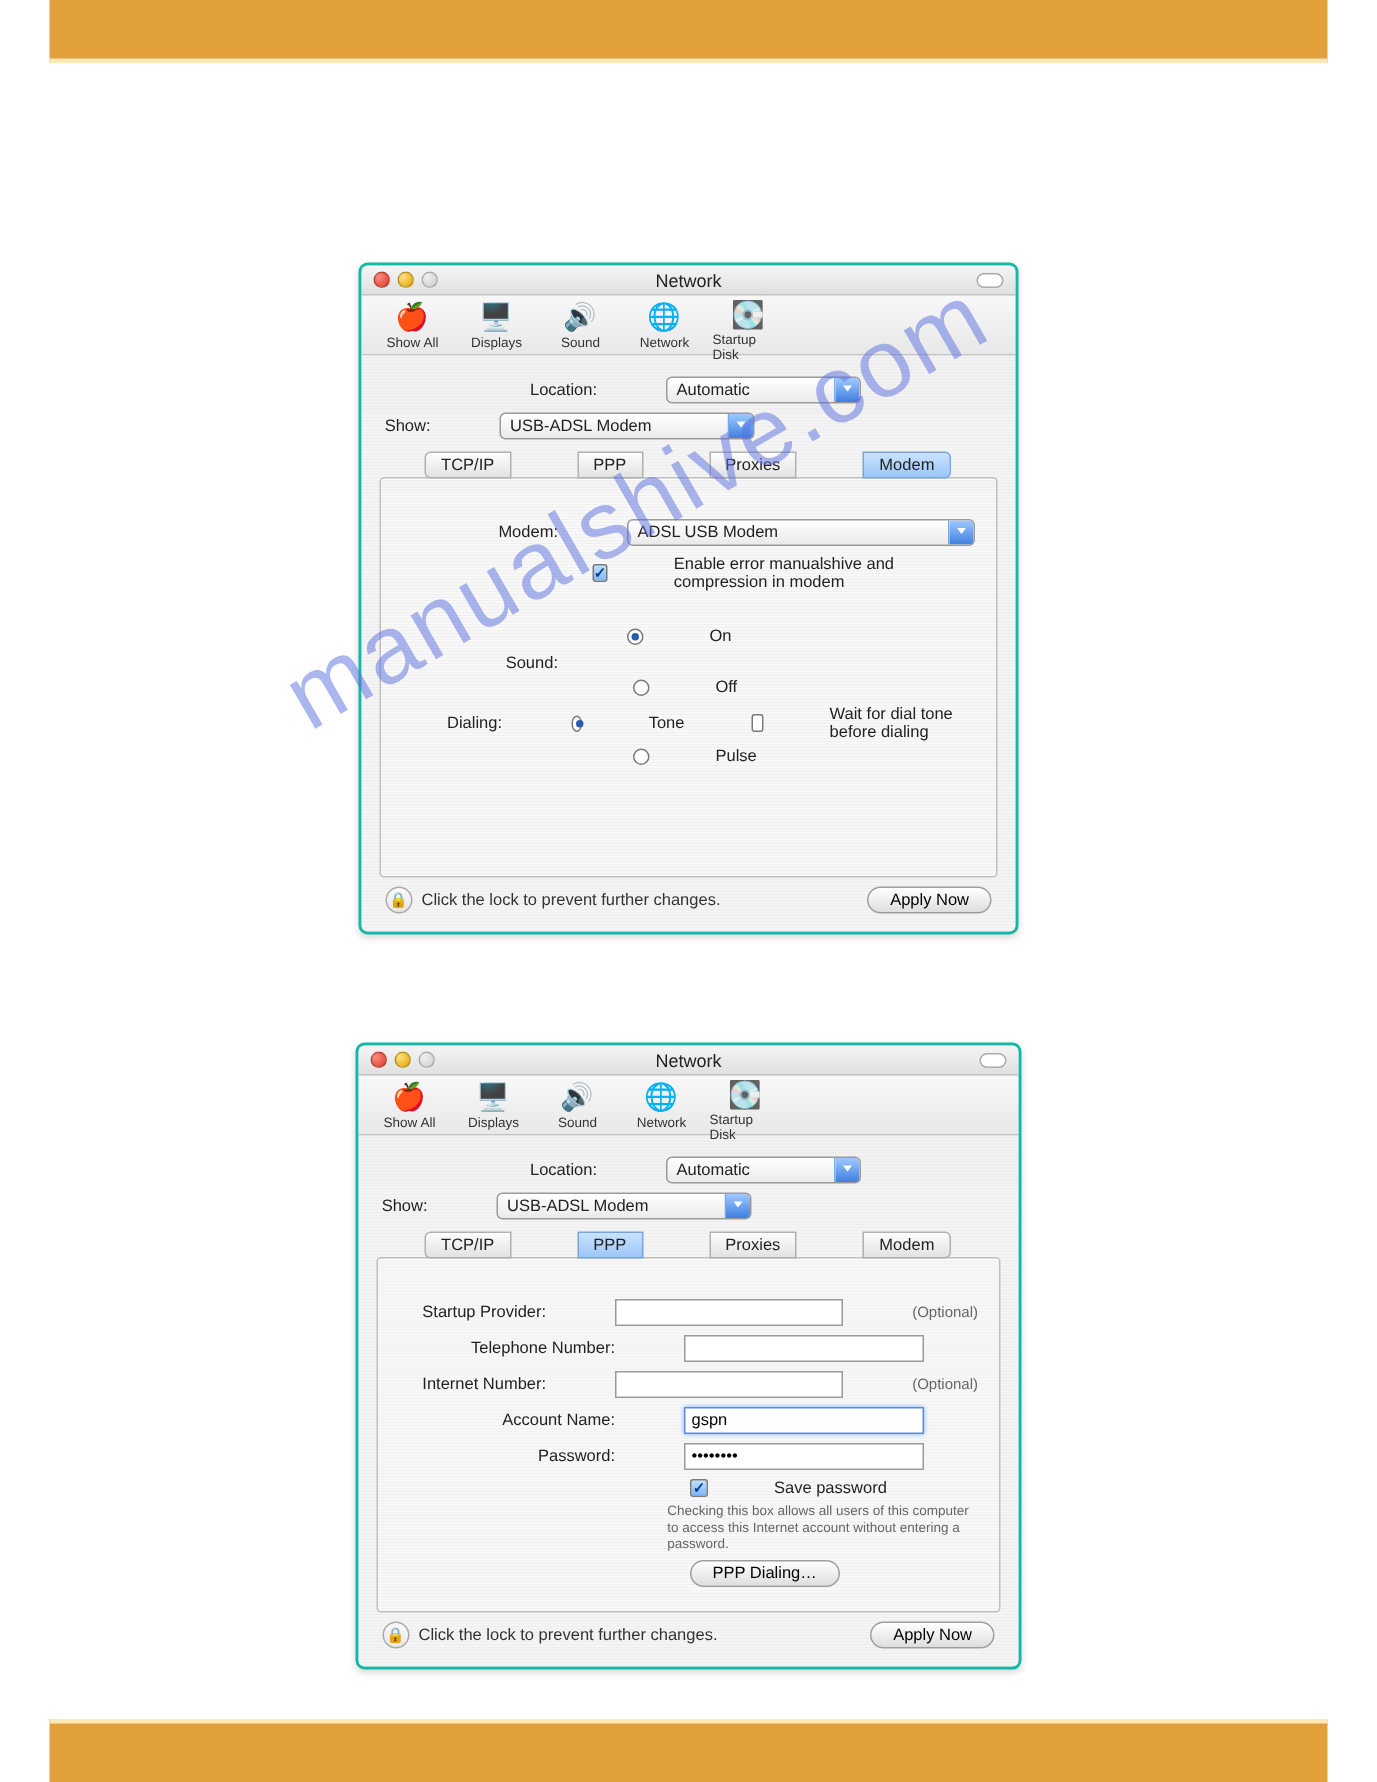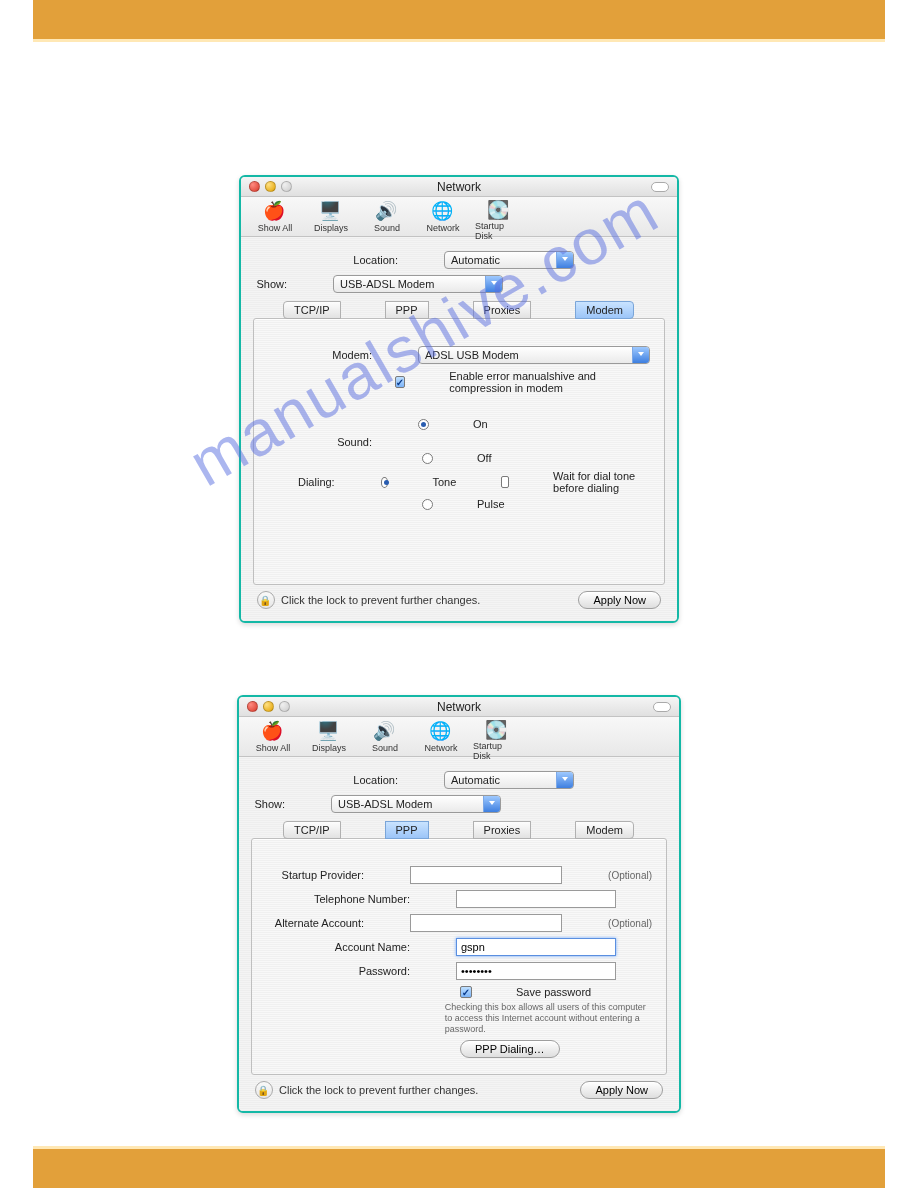--- a/index.html
+++ b/index.html
@@ -303,21 +303,21 @@
       <div class="row">
         <span class="label-r" style="width:150px;">Startup Provider:</span>
         <input class="text-input" style="width: 160px;" value="">
         <span class="opt">(Optional)</span>
       </div>
       <div class="row">
         <span class="label-r" style="width:150px;">Telephone Number:</span>
         <input class="text-input" style="width: 160px;" value="">
       </div>
       <div class="row">
-        <span class="label-r" style="width:150px;">Alternate Account:</span>
+        <span class="label-r" style="width:150px;">Internet Number:</span>
         <input class="text-input" style="width: 160px;" value="">
         <span class="opt">(Optional)</span>
       </div>
       <div class="row">
         <span class="label-r" style="width:150px;">Account Name:</span>
         <input class="text-input" style="width: 160px; border-color: rgb(90, 143, 224); box-shadow: rgb(110, 168, 255) 0px 0px 3px;" value="gspn">
       </div>
       <div class="row">
         <span class="label-r" style="width:150px;">Password:</span>
         <input class="text-input" style="width: 160px;" value="••••••••">

